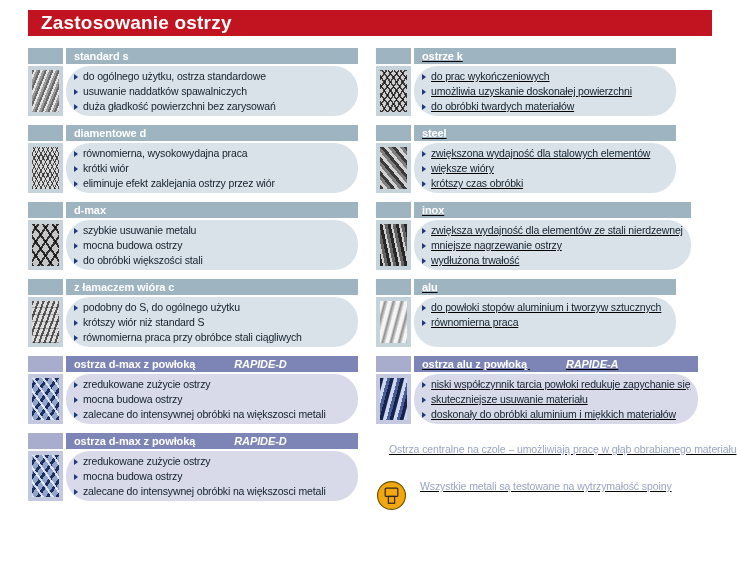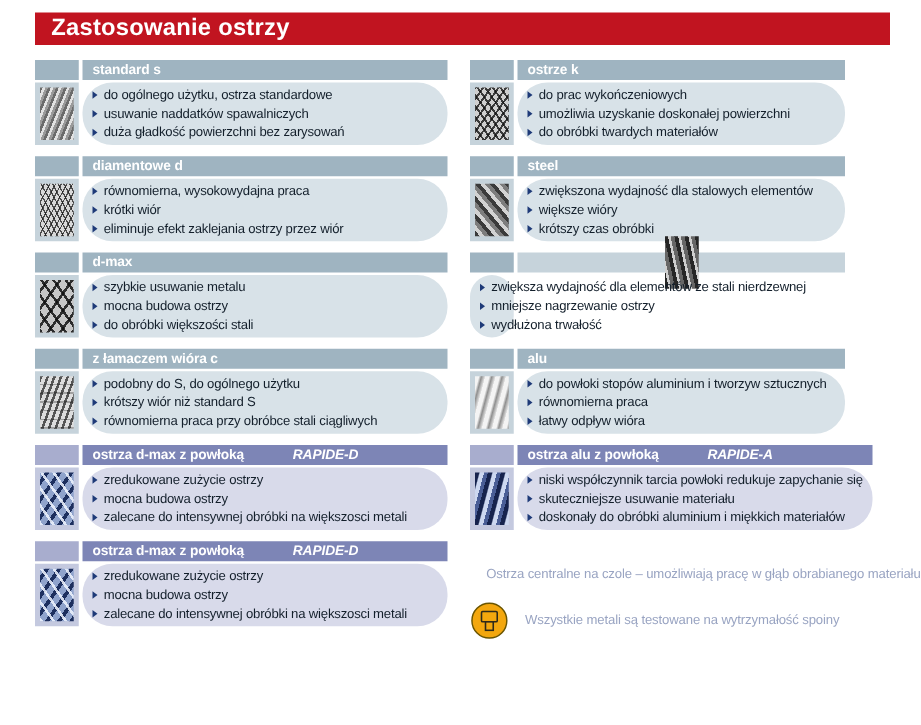--- a/index.html
+++ b/index.html
@@ -4,21 +4,21 @@
 <style>
   html,body{margin:0;padding:0;}
   body{width:737px;height:580px;background:#ffffff;font-family:"Liberation Sans",sans-serif;overflow:hidden;position:relative;}
 
   .title-bar{position:absolute;left:28px;top:10px;width:684px;height:26px;background:#c11420;color:#fff;
     font-weight:bold;font-size:19px;line-height:26px;padding-left:13px;box-sizing:border-box;letter-spacing:.2px;}
 
   .content{position:absolute;left:28px;top:48px;width:684px;display:flex;gap:18px;}
   .col{display:flex;flex-direction:column;gap:9px;}
   .col-left{width:330px;}
-  .col-right{width:300px;}
+  .col-right{width:300px;text-decoration:underline;}
   .rows{display:flex;flex-direction:column;gap:9px;}
 
   .row{display:grid;grid-template-columns:35px 1fr;grid-template-rows:16px 50px;column-gap:3px;row-gap:2px;}
   .cell-imghead{background:#9fb4c1;}
   .cell-head{background:#9fb4c1;color:#fff;font-weight:bold;font-size:11px;line-height:17px;padding-left:8px;
     letter-spacing:-.1px;white-space:nowrap;overflow:hidden;}
   .cell-head em{font-style:italic;margin-left:36px;}
   .cell-img{background:#c6d3db;display:flex;align-items:center;justify-content:center;}
   .cell-body{background:#d8e2e8;padding:3px 8px 0 8px;box-sizing:border-box;border-radius:24px;}
 
@@ -27,21 +27,21 @@
   .row.rapide .cell-img{background:#c4c9df;}
   .row.rapide .cell-body{background:#d8daea;}
 
   .thumb{width:27px;height:42px;}
 
   .bullet{font-size:10.5px;color:#131f2b;line-height:15px;display:flex;align-items:baseline;letter-spacing:-.15px;white-space:nowrap;}
   .arrow{flex:0 0 auto;width:0;height:0;border-left:4px solid #1e3a78;border-top:3px solid transparent;
     border-bottom:3px solid transparent;margin-right:5px;display:inline-block;}
 
   .notes{margin-top:10px;display:flex;flex-direction:column;gap:5px;}
-  .note{display:flex;align-items:center;gap:13px;height:32px;}
+  .note{display:flex;align-items:flex-start;gap:13px;height:32px;}
   .note-text{font-size:10.5px;color:#99a4c2;letter-spacing:-.1px;white-space:nowrap;}
 
   
   .tex-diag-fine{background:repeating-linear-gradient(112deg,#6b6b6b 0 2px,#e2e2e2 2px 4px,#9a9a9a 4px 6px);}
   .tex-cross-fine{background:
     repeating-linear-gradient(62deg,rgba(25,25,25,.75) 0 1px,transparent 1px 4px),
     repeating-linear-gradient(-62deg,#4a4a4a 0 1px,#d9d9d9 1px 4px);}
   .tex-crosshatch{background:
     repeating-linear-gradient(55deg,rgba(20,20,20,.8) 0 1.5px,transparent 1.5px 5px),
     repeating-linear-gradient(-55deg,#3c3c3c 0 1.5px,#cfcfcf 1.5px 5px);}
@@ -232,20 +232,21 @@
               <span>większe wióry</span>
             </div>
             <div class="bullet">
               <span class="arrow"></span>
               <span>krótszy czas obróbki</span>
             </div>
           </div>
         </div>
         <div class="row">
           <div class="cell-imghead"></div>
+          <div class="cell-head"><span>inox</span></div>
           <div class="cell-img">
             <div class="thumb tex-diag-dark"></div>
           </div>
           <div class="cell-body">
             <div class="bullet">
               <span class="arrow"></span>
               <span>zwiększa wydajność dla elementów ze stali nierdzewnej</span>
             </div>
             <div class="bullet">
               <span class="arrow"></span>
@@ -264,24 +265,20 @@
             <div class="thumb tex-streaks-light"></div>
           </div>
           <div class="cell-body">
             <div class="bullet">
               <span class="arrow"></span>
               <span>do powłoki stopów aluminium i tworzyw sztucznych</span>
             </div>
             <div class="bullet">
               <span class="arrow"></span>
               <span>równomierna praca</span>
-            </div>
-            <div class="bullet">
-              <span class="arrow"></span>
-              <span>łatwy odpływ wióra</span>
             </div>
           </div>
         </div>
         <div class="row rapide">
           <div class="cell-imghead"></div>
           <div class="cell-head"><span>ostrza alu z powłoką </span><em>RAPIDE-A</em></div>
           <div class="cell-img">
             <div class="thumb tex-streaks-blue"></div>
           </div>
           <div class="cell-body">

